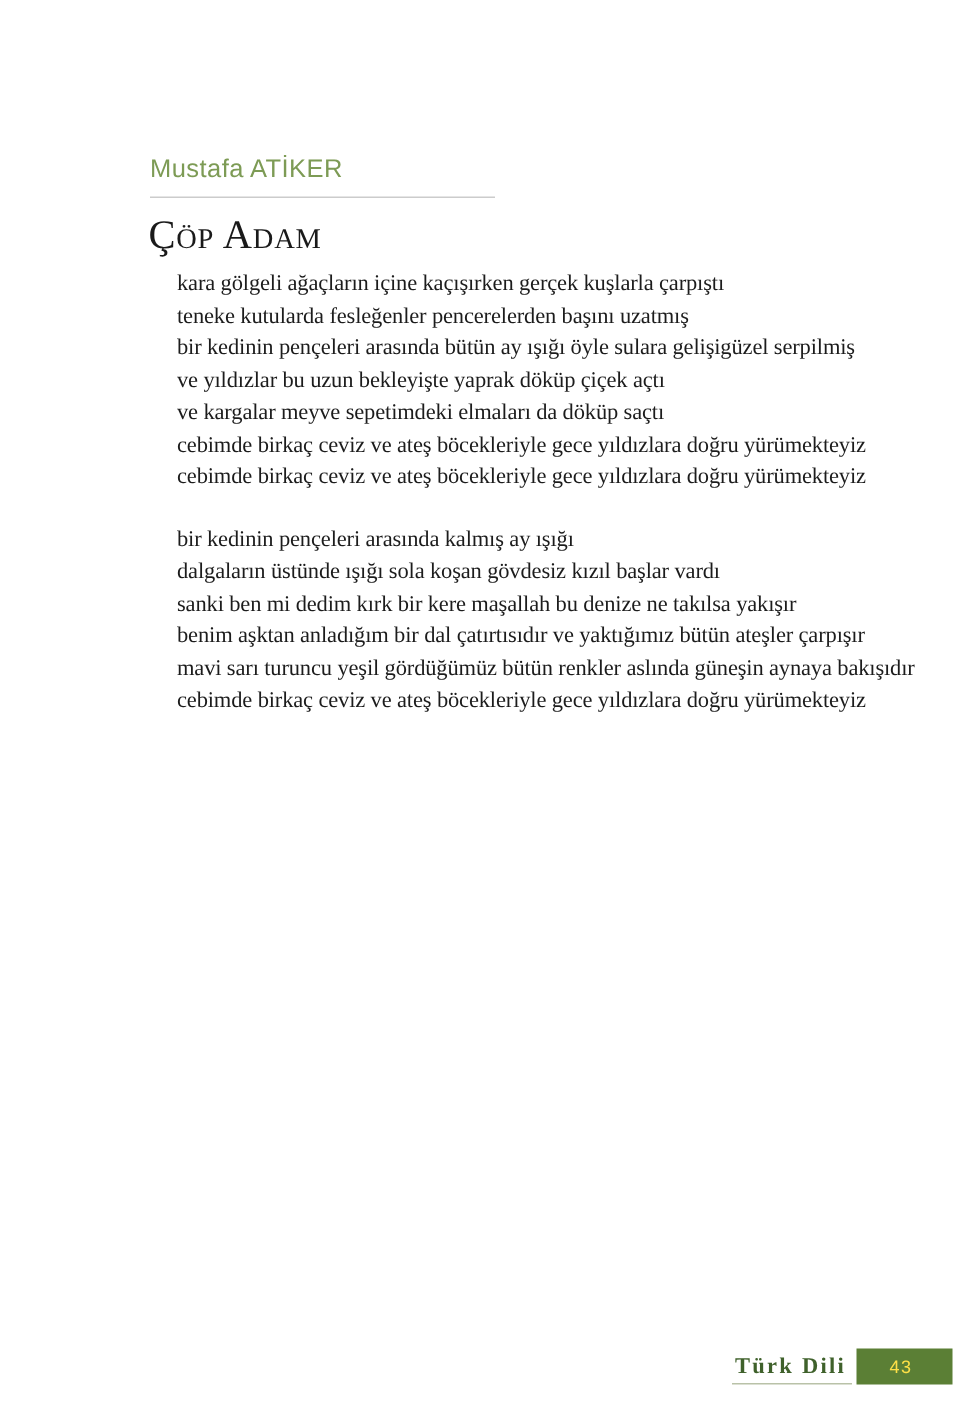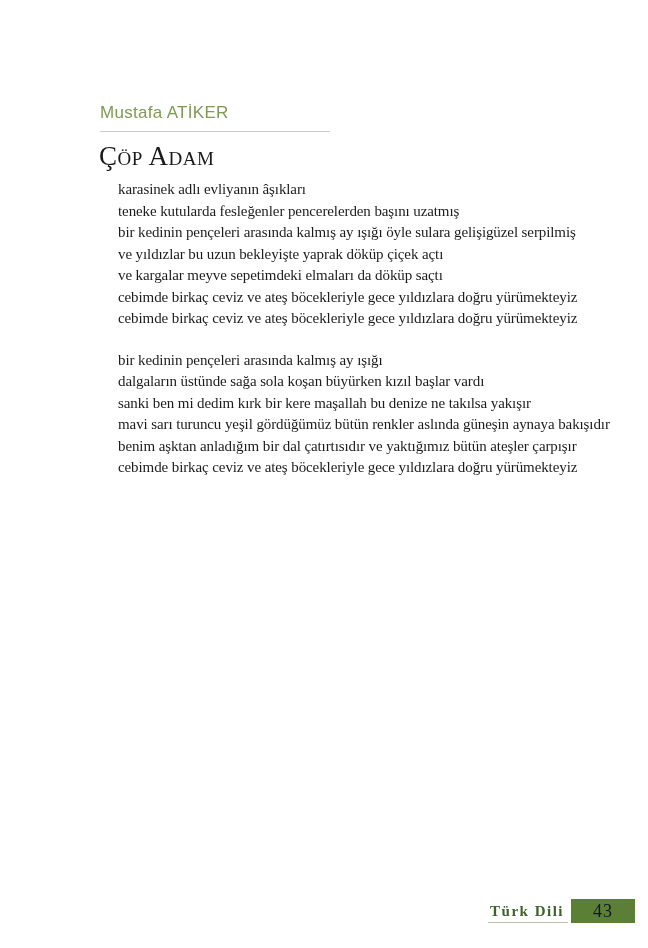--- a/index.html
+++ b/index.html
@@ -77,54 +77,54 @@
     line-height: 18px;
   }
   .page-number-box {
     width: 64px;
     height: 24px;
     background: #5b7f35;
     display: flex;
     align-items: center;
   }
   .page-number {
-    color: #0f172a;
-    font-family: Liberation Serif, serif;
-    font-size: 18px;
+    color: #fde047;
+    font-family: Liberation Sans, sans-serif;
+    font-size: 12px;
     letter-spacing: 1px;
     margin-left: 22px;
   }
 </style>
 </head>
 <body>
 
 <div class="page">
 
   <div class="author">Mustafa ATİKER</div>
 
   <div class="author-rule"></div>
 
   <div class="poem-title">Çöp Adam</div>
 
   <div class="poem">
       <div class="stanza">
-        <div class="poem-line">karasinek adlı evliyanın âşıkları</div>
+        <div class="poem-line">kara gölgeli ağaçların içine kaçışırken gerçek kuşlarla çarpıştı</div>
         <div class="poem-line">teneke kutularda fesleğenler pencerelerden başını uzatmış</div>
-        <div class="poem-line">bir kedinin pençeleri arasında kalmış ay ışığı öyle sulara gelişigüzel serpilmiş</div>
+        <div class="poem-line">bir kedinin pençeleri arasında bütün ay ışığı öyle sulara gelişigüzel serpilmiş</div>
         <div class="poem-line">ve yıldızlar bu uzun bekleyişte yaprak döküp çiçek açtı</div>
         <div class="poem-line">ve kargalar meyve sepetimdeki elmaları da döküp saçtı</div>
         <div class="poem-line">cebimde birkaç ceviz ve ateş böcekleriyle gece yıldızlara doğru yürümekteyiz</div>
         <div class="poem-line">cebimde birkaç ceviz ve ateş böcekleriyle gece yıldızlara doğru yürümekteyiz</div>
       </div>
       <div class="stanza">
         <div class="poem-line">bir kedinin pençeleri arasında kalmış ay ışığı</div>
-        <div class="poem-line">dalgaların üstünde sağa sola koşan büyürken kızıl başlar vardı</div>
+        <div class="poem-line">dalgaların üstünde ışığı sola koşan gövdesiz kızıl başlar vardı</div>
         <div class="poem-line">sanki ben mi dedim kırk bir kere maşallah bu denize ne takılsa yakışır</div>
+        <div class="poem-line">benim aşktan anladığım bir dal çatırtısıdır ve yaktığımız bütün ateşler çarpışır</div>
         <div class="poem-line">mavi sarı turuncu yeşil gördüğümüz bütün renkler aslında güneşin aynaya bakışıdır</div>
-        <div class="poem-line">benim aşktan anladığım bir dal çatırtısıdır ve yaktığımız bütün ateşler çarpışır</div>
         <div class="poem-line">cebimde birkaç ceviz ve ateş böcekleriyle gece yıldızlara doğru yürümekteyiz</div>
       </div>
     </div>
 
   <div class="footer">
     <span class="journal-name">Türk Dili</span>
     <span class="page-number-box">
       <span class="page-number">43</span>
     </span>
   </div>

